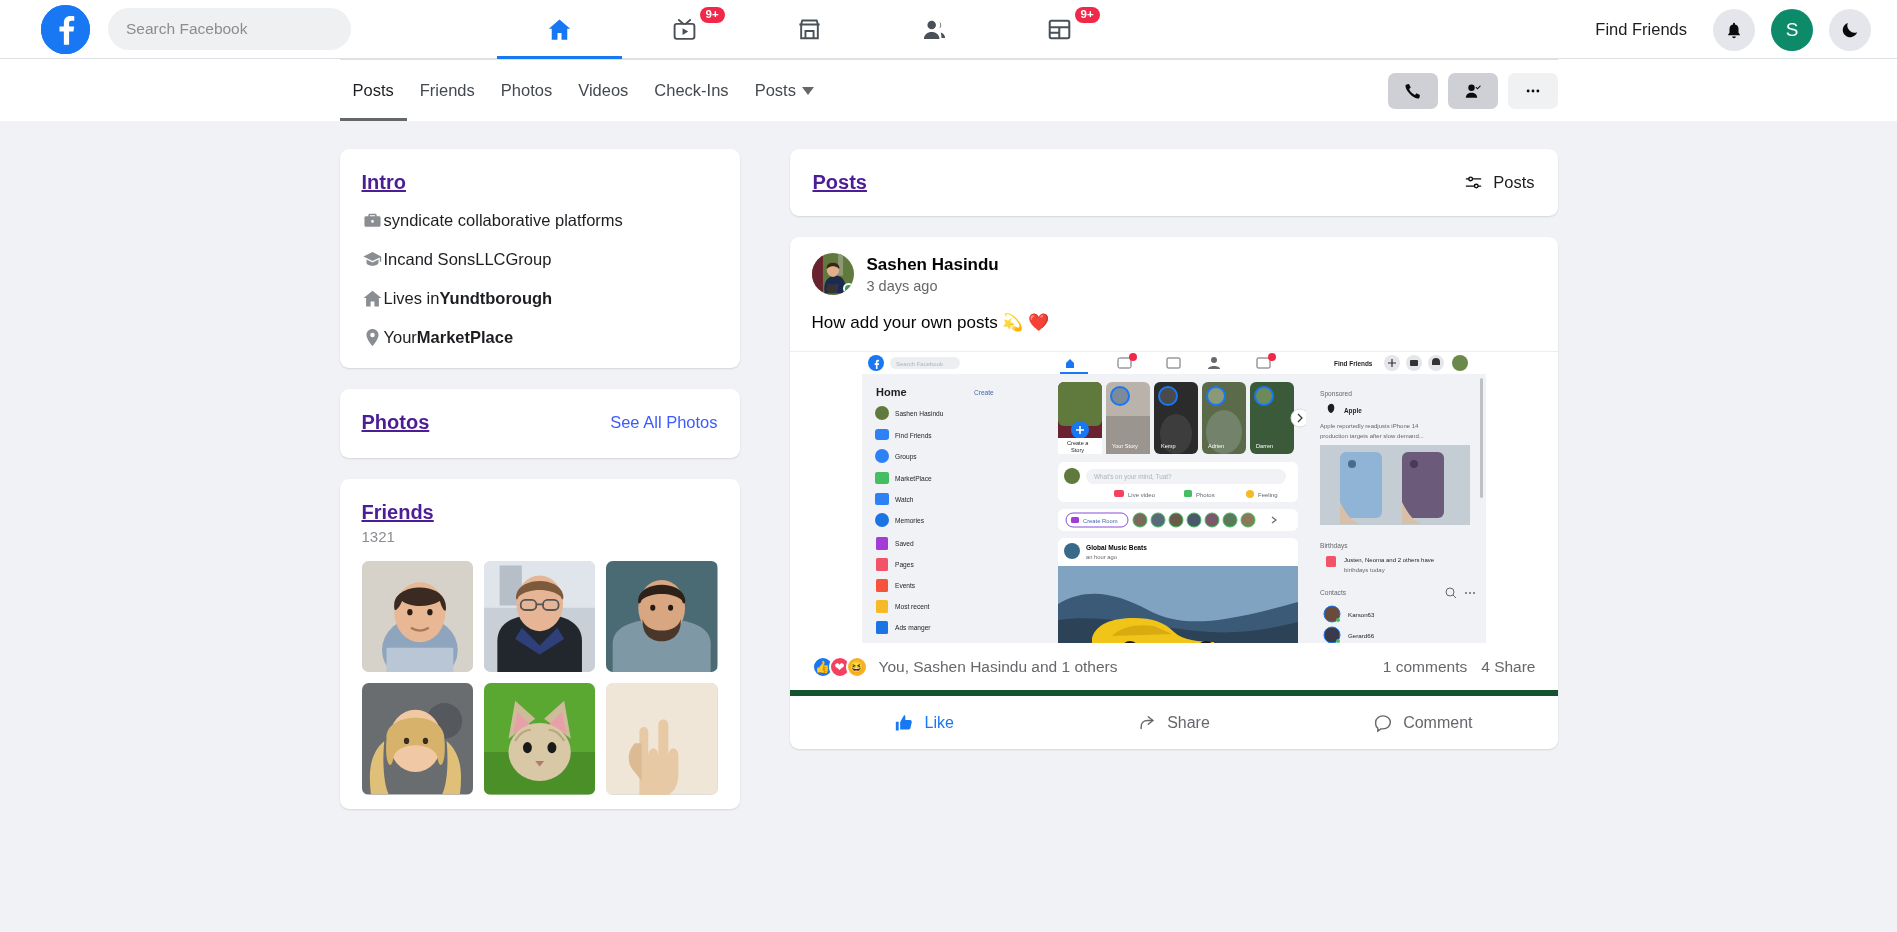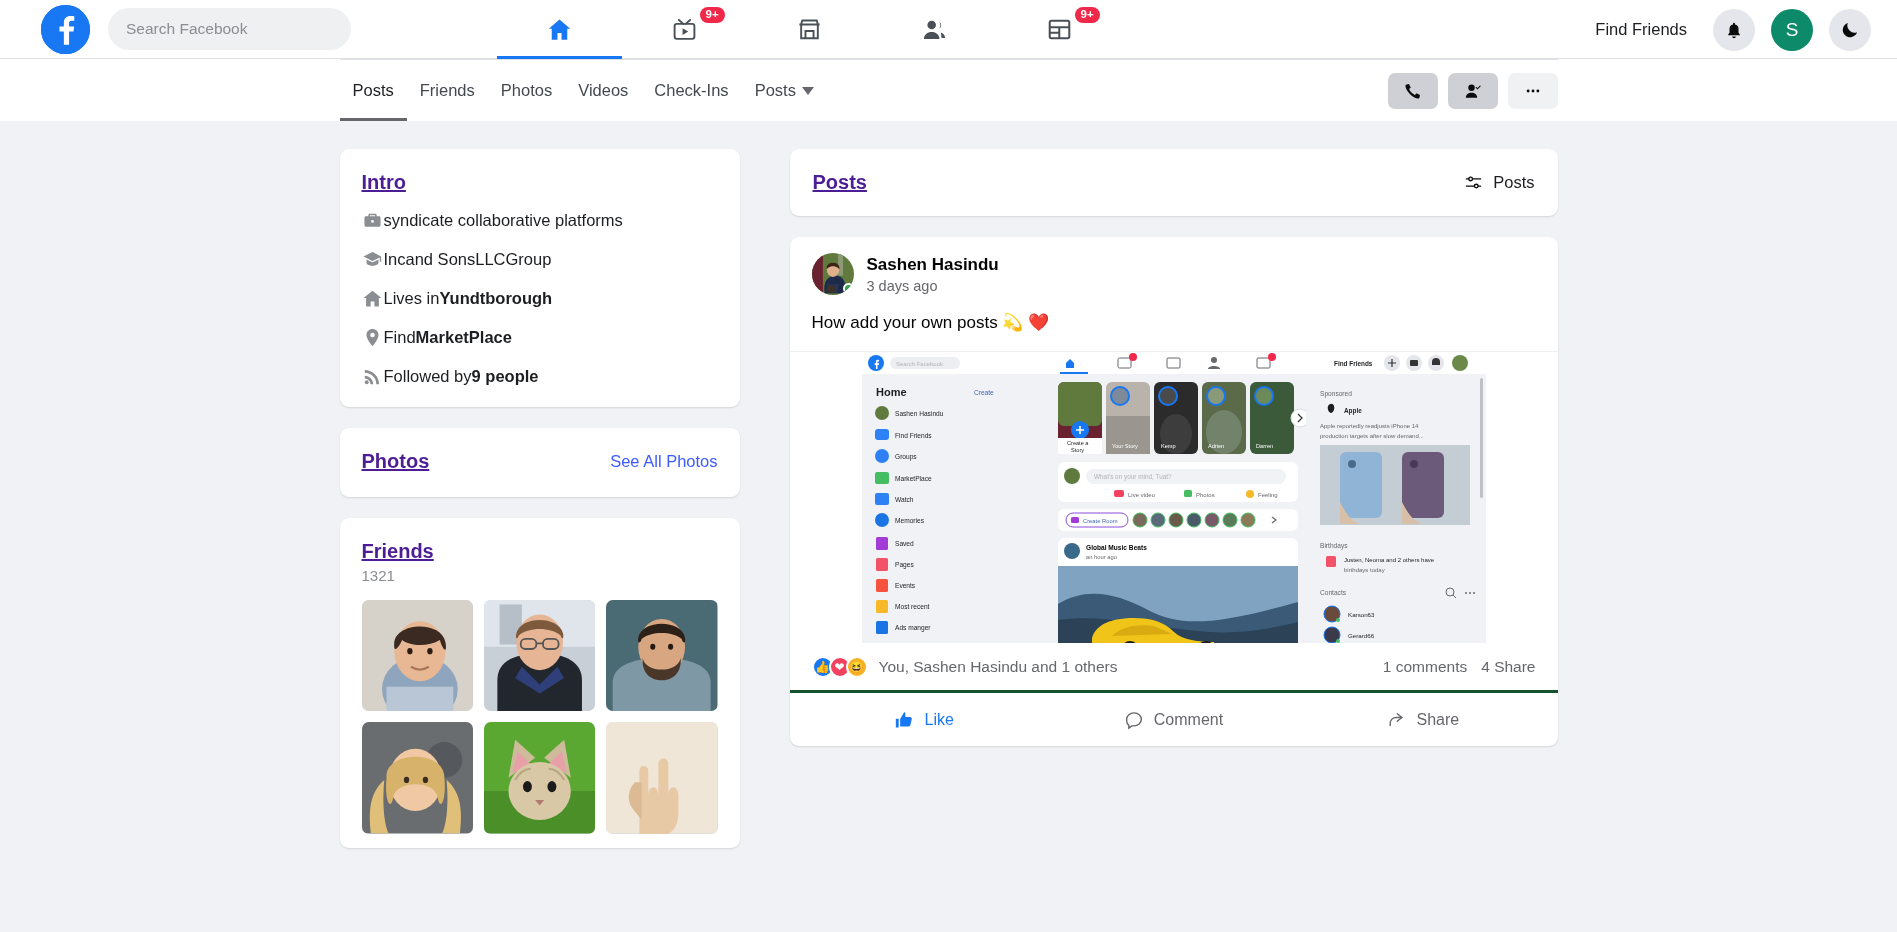--- a/index.html
+++ b/index.html
@@ -234,21 +234,21 @@
     color: #fff;
   }
   .react-pills span:first-child { margin-left: 0; }
   .rk-like { background: #1877f2; }
   .rk-love { background: #f3425f; }
   .rk-haha { background: #f7b125; }
   .react-names { font-size: 15.5px; color: #65676b; }
   .react-right { font-size: 15.5px; color: #65676b; display:flex; gap: 14px; }
 
   .action-bar {
-    display: flex; border-top: 3px solid #14532d;
+    display: flex; border-top: 6px solid #14532d;
     padding: 6px 10px;
   }
   .action-btn {
     flex: 1; height: 41px;
     display: flex; align-items: center; justify-content: center;
     gap: 10px; border-radius: 6px; cursor: pointer;
     font-size: 16px; color: #65676b;
   }
   .action-btn.active { color: #1877f2; }
   .action-btn svg { width: 20px; height: 20px; display:block; }
@@ -403,34 +403,24 @@
           <span>Lives in </span>
           <b>Yundtborough</b>
         </div>
 
         <div class="intro-row">
           <span class="ic">
             <svg viewBox="0 0 24 24">
                 <path d="M12 2.3c-3.8 0-6.9 3-6.9 6.8 0 5 6.9 12.6 6.9 12.6s6.9-7.6 6.9-12.6c0-3.8-3.1-6.8-6.9-6.8zm0 9.4a2.6 2.6 0 1 1 0-5.2 2.6 2.6 0 0 1 0 5.2z"></path>
               </svg>
           </span>
-          <span>Find </span>
+          <span>Your </span>
           <b>MarketPlace</b>
         </div>
 
-        <div class="intro-row">
-          <span class="ic">
-            <svg viewBox="0 0 24 24">
-                <circle cx="5.4" cy="18.6" r="2.2"></circle>
-              <path d="M3.2 11.2v3.1a6.5 6.5 0 0 1 6.5 6.5h3.1c0-5.3-4.3-9.6-9.6-9.6zM3.2 4.5v3.1c7.3 0 13.2 5.9 13.2 13.2h3.1C19.5 11.9 12.2 4.5 3.2 4.5z"></path>
-              </svg>
-          </span>
-          <span>Followed by </span>
-          <b>9 people</b>
-        </div>
       </div>
     </div>
 
     <div class="card">
       <div class="photos-head">
         <div class="card-title">Photos</div>
         <span class="see-all">See All Photos</span>
       </div>
     </div>
 
@@ -728,31 +718,31 @@
         <div class="action-btn active">
           <span>
             <svg viewBox="0 0 24 24" fill="#1877f2">
                 <path d="M2.2 10.4h3.4V21H2.2zM7.4 10.9l4.3-7.6c.5-.9 1.9-.6 1.9.5v4.6h5.6c1.4 0 2.4 1.3 2.1 2.6l-1.6 7c-.2 1-1.1 1.7-2.1 1.7H7.4z"></path>
               </svg>
           </span>
           <span>Like</span>
         </div>
         <div class="action-btn">
           <span>
-            <svg viewBox="0 0 24 24" fill="none" stroke="#65676b" stroke-width="1.7">
-              <path d="M3.2 11.2c0-4.4 3.9-7.8 8.8-7.8s8.8 3.4 8.8 7.8-3.9 7.8-8.8 7.8H9.4l-3.6 2.8v-3.5c-1.6-1.4-2.6-3-2.6-5.1z"></path>
-            </svg>
-          </span>
-          <span>Comment</span>
-        </div>
-        <div class="action-btn">
-          <span>
             <svg viewBox="0 0 24 24" fill="none" stroke="#65676b" stroke-width="1.7" stroke-linecap="round">
               <path d="M13.5 4.5 19 9l-5.5 4.5"></path>
               <path d="M19 9h-6.5C8 9 5 12 5 16.5v2"></path>
             </svg>
           </span>
           <span>Share</span>
         </div>
+        <div class="action-btn">
+          <span>
+            <svg viewBox="0 0 24 24" fill="none" stroke="#65676b" stroke-width="1.7">
+              <path d="M3.2 11.2c0-4.4 3.9-7.8 8.8-7.8s8.8 3.4 8.8 7.8-3.9 7.8-8.8 7.8H9.4l-3.6 2.8v-3.5c-1.6-1.4-2.6-3-2.6-5.1z"></path>
+            </svg>
+          </span>
+          <span>Comment</span>
+        </div>
       </div>
     </div>
   </div>
 </div>
 
 </body></html>

